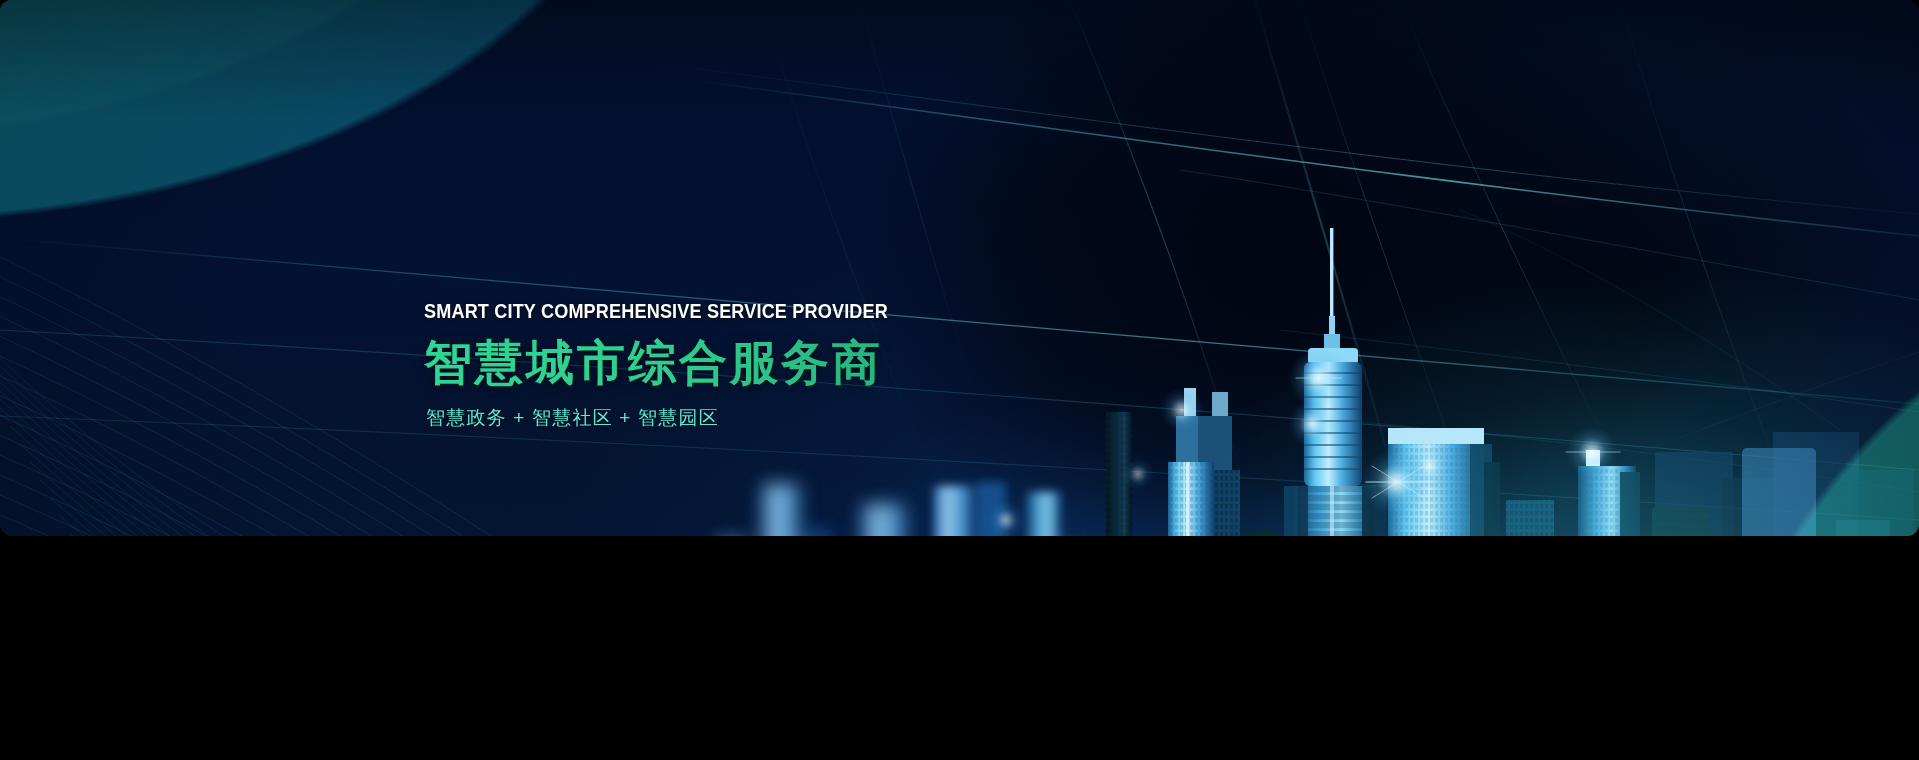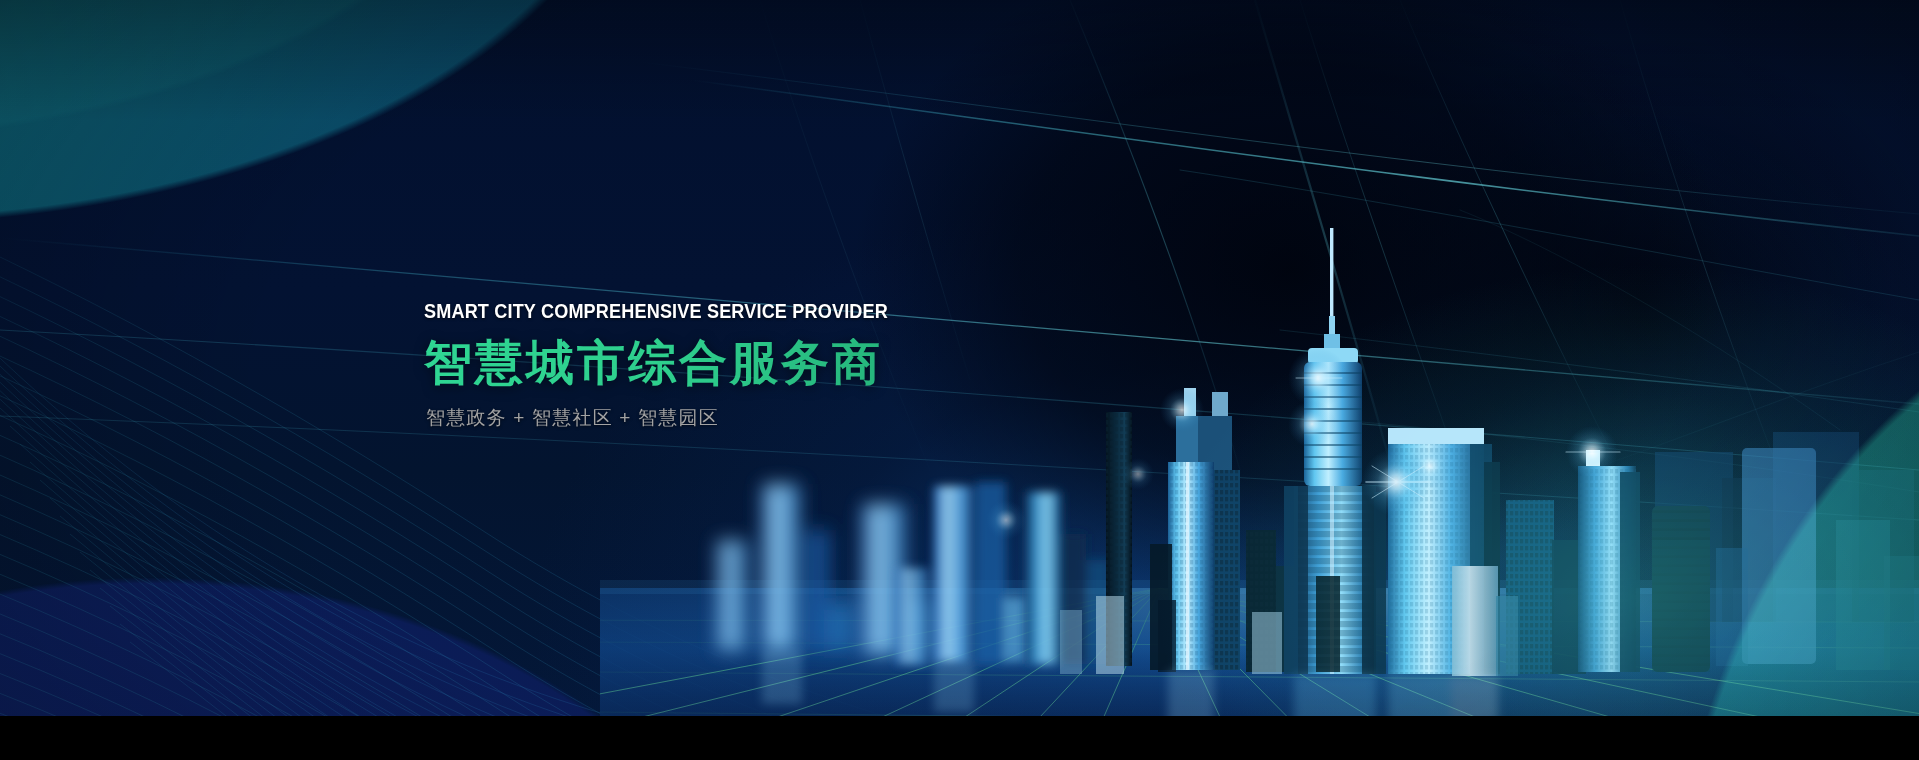--- a/index.html
+++ b/index.html
@@ -3,24 +3,25 @@
 <meta charset="utf-8">
 <style>
   html, body {
     margin: 0;
     padding: 0;
     background: #000;
   }
   #banner {
     position: relative;
     width: 1919px;
-    height: 716px;
+    height: 536px;
     overflow: hidden;
     background: #03102c;
     font-family: "Liberation Sans", sans-serif;
+    border-radius: 12px;
   }
   .layer {
     position: absolute;
     top: 0; left: 0;
     width: 1919px;
     height: 760px;
     pointer-events: none;
   }
 
   
@@ -124,21 +125,21 @@
     white-space: nowrap;
     background-image: linear-gradient(95deg, #2fd693 0%, #2ecf8d 32%, #25b47b 62%, #1c8a5e 84%, #176b4b 100%);
     -webkit-background-clip: text;
     background-clip: text;
     color: transparent;
     -webkit-text-fill-color: transparent;
     filter: drop-shadow(0 2px 6px rgba(0,0,0,.55));
   }
   #subtitle {
     margin: 19px 0 0 2px;
-    color: #a3a3a3;
+    color: #5eead4;
     font-size: 19px;
     font-weight: 400;
     letter-spacing: 1.2px;
     line-height: 1;
     white-space: nowrap;
     text-shadow: 0 1px 3px rgba(0,0,0,.7);
   }
 </style>
 </head>
 <body>

